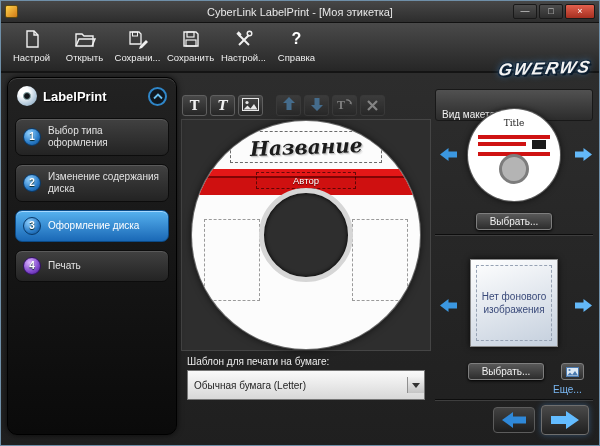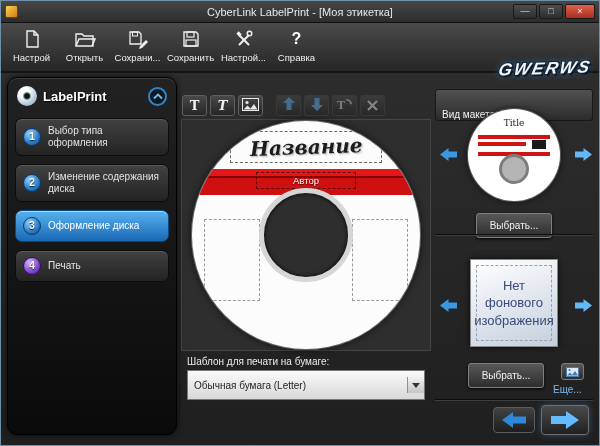--- a/index.html
+++ b/index.html
@@ -125,32 +125,32 @@
                  color:#222; padding-top:9px; }
   .t-line { position:absolute; height:4px; background:#cf1212; }
   .t-line1 { left:10px; right:10px; top:26px; }
   .t-line2 { left:10px; right:34px; top:33px; }
   .t-block { position:absolute; right:14px; top:31px; width:14px; height:9px; background:#1a1a1a; }
   .t-line3 { left:10px; right:10px; top:43px; }
   .thumb-hole { position:absolute; left:31px; top:45px; width:30px; height:30px; border-radius:50%;
                 background:#b4b4b4; border:3px solid #7c7c7c; }
   .nav-arrow { position:absolute; width:20px; height:16px; display:flex; align-items:center;
                justify-content:center; z-index:10; }
-  .choose-btn { position:absolute; width:76px; height:25px; z-index:10;
+  .choose-btn { position:absolute; width:76px; height:17px; z-index:10;
                 background:linear-gradient(#585858,#2d2d2d); border:1px solid #7e7e7e;
                 border-radius:3px; color:#f0f0f0; font-size:10px; display:flex;
                 align-items:center; justify-content:center; box-shadow:0 1px 3px #000; cursor:default; }
   .rp-divider { position:absolute; left:434px; width:158px; height:2px; z-index:10;
                 background:#0d0d0d; border-bottom:1px solid #3e3e3e; }
   .bg-thumb { position:absolute; left:469px; top:258px; width:88px; height:88px; z-index:10;
               background:linear-gradient(160deg,#ffffff,#c4cfdd); border:1px solid #8a8a8a;
               box-shadow:0 0 6px rgba(0,0,0,.8); padding:5px; }
   .bg-thumb-inner { width:100%; height:100%; border:1px dashed #96a2b4; display:flex;
                     align-items:center; justify-content:center; text-align:center;
-                    font-size:13px; line-height:1.35; color:#3a4a7a; padding:4px; }
+                    font-size:10px; line-height:1.35; color:#3a4a7a; padding:4px; }
   .icon-btn { position:absolute; left:560px; top:362px; width:23px; height:17px; z-index:10;
               background:linear-gradient(#585858,#2d2d2d); border:1px solid #7e7e7e;
               border-radius:3px; display:flex; align-items:center; justify-content:center; }
   .more-link { position:absolute; left:552px; top:383px; font-size:10px; z-index:10;
                color:#7ab8f4; cursor:default; }
 
   
   .nav-back { position:absolute; left:492px; top:406px; width:42px; height:26px; z-index:10;
               background:linear-gradient(#424242,#1d1d1d); border:1px solid #5c5c5c;
               border-radius:4px; display:flex; align-items:center; justify-content:center; }

